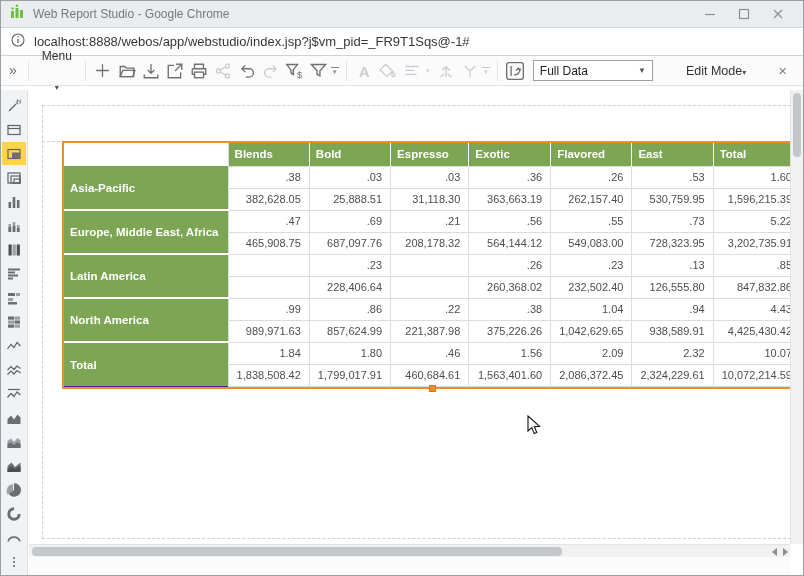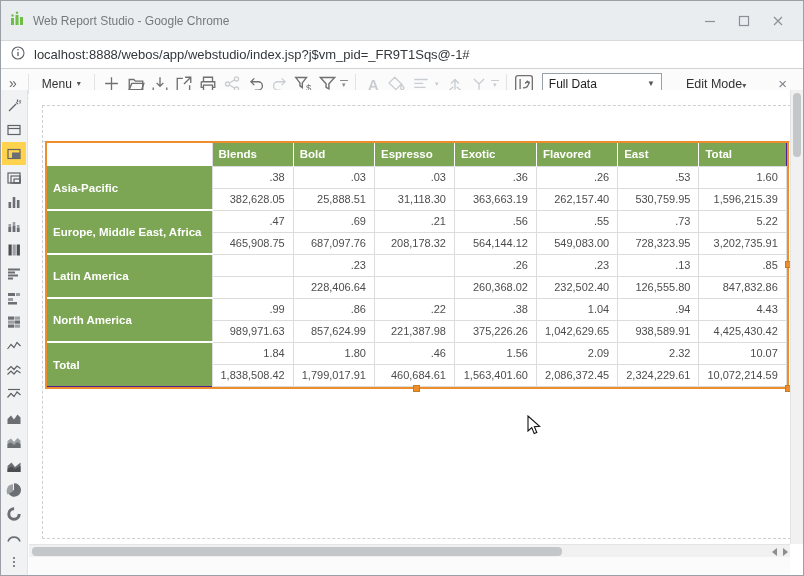--- a/index.html
+++ b/index.html
@@ -1,38 +1,38 @@
 <!DOCTYPE html>
 <html style="--header-green: #7ca653; --selection-orange: #ed8d2b; --sidebar-selected-yellow: #ffd34d; --titlebar-bg: #e9edf0;"><head>
 <meta charset="utf-8">
 <style>
   * { margin:0; padding:0; box-sizing:border-box; }
   body { background:#cfd3d8; font-family:"Liberation Sans", sans-serif; }
   .window { position:relative; width:804px; height:576px; background:#fff;
             border:1px solid #9aa0a6; overflow:hidden; }
 
   
-  .titlebar { height:40px; background:#e9edf0; display:flex; align-items:center;
+  .titlebar { height:27px; background:#e9edf0; display:flex; align-items:center;
               padding:0 8px; border-bottom:1px solid #d6dadd; }
   .titlebar .title { color:#75797e; font-size:12px; margin-left:8px; flex:1;
                      white-space:nowrap; overflow:hidden; }
   .win-controls { display:flex; }
   .win-btn { width:34px; height:26px; display:flex; align-items:center;
              justify-content:center; color:#8a9097; cursor:default; }
 
   
   .addressbar { height:28px; background:#ffffff; border-bottom:1px solid #d0d3d6;
                 display:flex; align-items:center; padding:0 10px; }
   .addressbar .url { font-size:13px; color:#33373b; margin-left:9px; white-space:nowrap; }
 
   
   .toolbar { height:30px; background:#fbfbfb; border-bottom:1px solid #e2e2e2;
              display:flex; align-items:center; padding:0 6px; font-size:12px; color:#444; }
   .tb-overflow { font-size:14px; color:#666; padding:0 6px 2px 2px; }
-  .tb-menu { display:flex; align-items:center; gap:5px; padding:0 8px; color:#333; }
+  .tb-menu { display:flex; align-items:center; gap:20px; padding:0 8px; color:#333;flex-direction:column; }
   .caret { font-size:8px; color:#555; }
   .tb-sep { width:1px; height:20px; background:#e3e3e3; margin:0 5px; }
   .tb-btn { width:24px; height:24px; display:flex; align-items:center;
             justify-content:center; }
   .tb-btn svg { display:block; }
   .ic { stroke:#707070; fill:none; stroke-width:1.2; }
   .dis .ic { stroke:#c9cdd1; }
   .dis .ict { fill:#c9cdd1; }
   .mini-drop { display:flex; flex-direction:column; align-items:center; width:12px;
                margin-left:-2px; }
@@ -57,21 +57,21 @@
   .sb-item.selected { background:var(--sidebar-selected-yellow,#ffd34d); }
   .sb-item svg { display:block; }
 
   .canvas { position:absolute; left:28px; top:0; right:0; bottom:0; background:#fff; }
   .page-dash { position:absolute; left:13px; top:15px; width:749px; height:434px;
                border:1px dashed #cfcfcf; }
   .band-dash { position:absolute; left:13px; top:15px; width:749px; height:37px;
                border-bottom:1px dashed #cfcfcf; }
 
   
-  .crosstab-wrap { position:absolute; left:16px; top:51px;
+  .crosstab-wrap { position:absolute; left:33px; top:51px;
                    border:2px solid var(--selection-orange,#e8872b); background:#4c1d95; }
   table.crosstab { border-collapse:collapse; table-layout:fixed; font-size:11px; }
   table.crosstab th, table.crosstab td { overflow:hidden; white-space:nowrap; }
   th.colhead { background:var(--header-green,#7ca653); color:#fff; font-weight:bold;
                text-align:left; padding:4px 6px; height:23px;
                border-left:1px solid #fff; font-size:11.5px; }
   th.corner { background:#fff; border-right:1px solid #ddd; }
   td.rowhead { background:var(--header-green,#7ca653); color:#fff; font-weight:bold;
                text-align:left; padding:0 6px; border-top:2px solid #fff;
                font-size:11.5px; }

